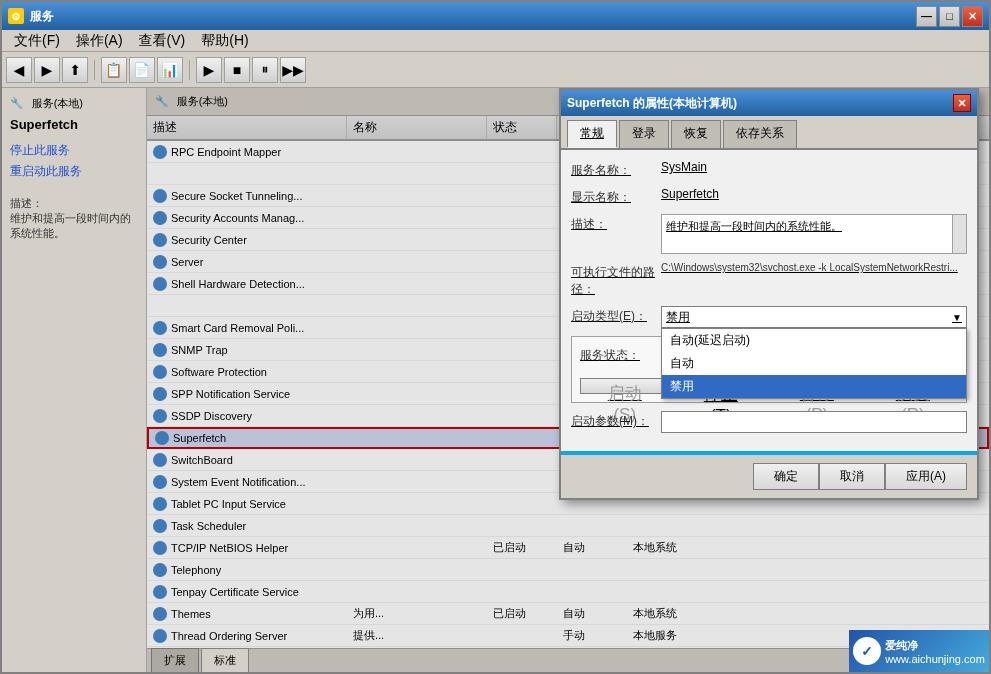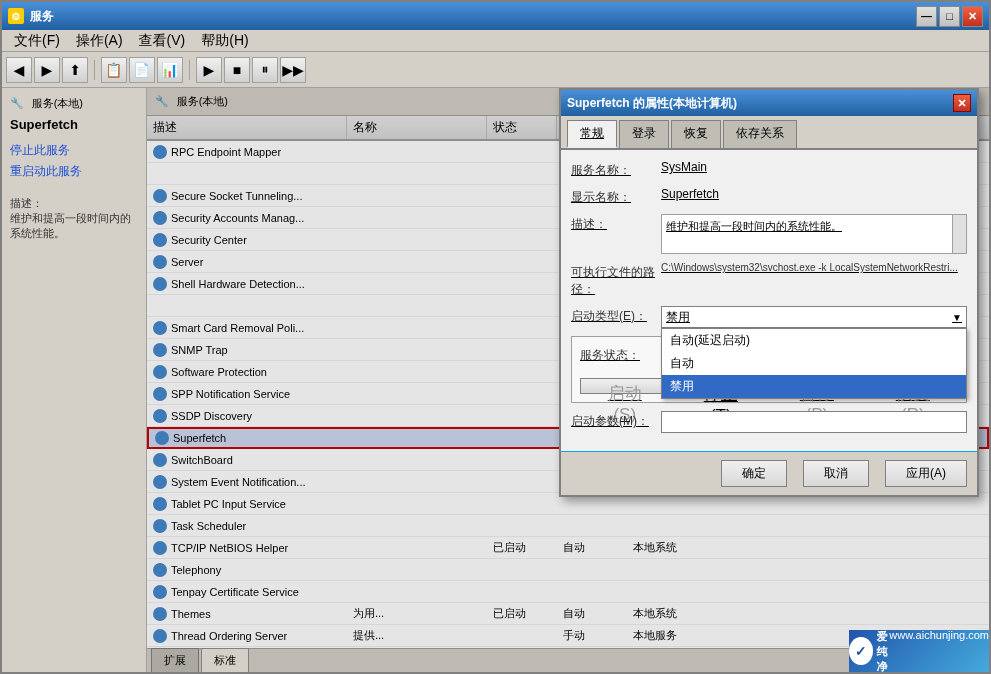--- a/index.html
+++ b/index.html
@@ -487,24 +487,24 @@
     .help-text {
       font-size: 11px;
       margin: 6px 0;
       color: #333;
     }
 
     
     .modal-footer {
       display: flex;
       justify-content: flex-end;
-      gap: 16px;
+      gap: 0;
       padding: 8px 10px;
       background: #d4d0c8;
-      border-top: 1px solid #0ea5e9;
+      border-top: 4px solid #0ea5e9;
     }
 
     .footer-btn {
       padding: 4px 20px;
       background: linear-gradient(to bottom, #f0f0f0, #d8d8d8);
       border: 1px solid #808080;
       font-size: 12px;
       cursor: pointer;
       min-width: 60px;
       text-align: center;
@@ -535,20 +535,21 @@
       display: flex;
       align-items: center;
       justify-content: center;
       color: #2255aa;
       font-size: 14px;
       font-weight: bold;
     }
 
     .watermark-text {
       display: flex;
+      flex-direction: column;
     }
 
     .watermark-line1 { font-size: 11px; font-weight: bold; }
     .watermark-line2 { font-size: 11px; }
 
     
     .table-row.highlighted {
       border: 2px solid #cc0000;
     }
 

